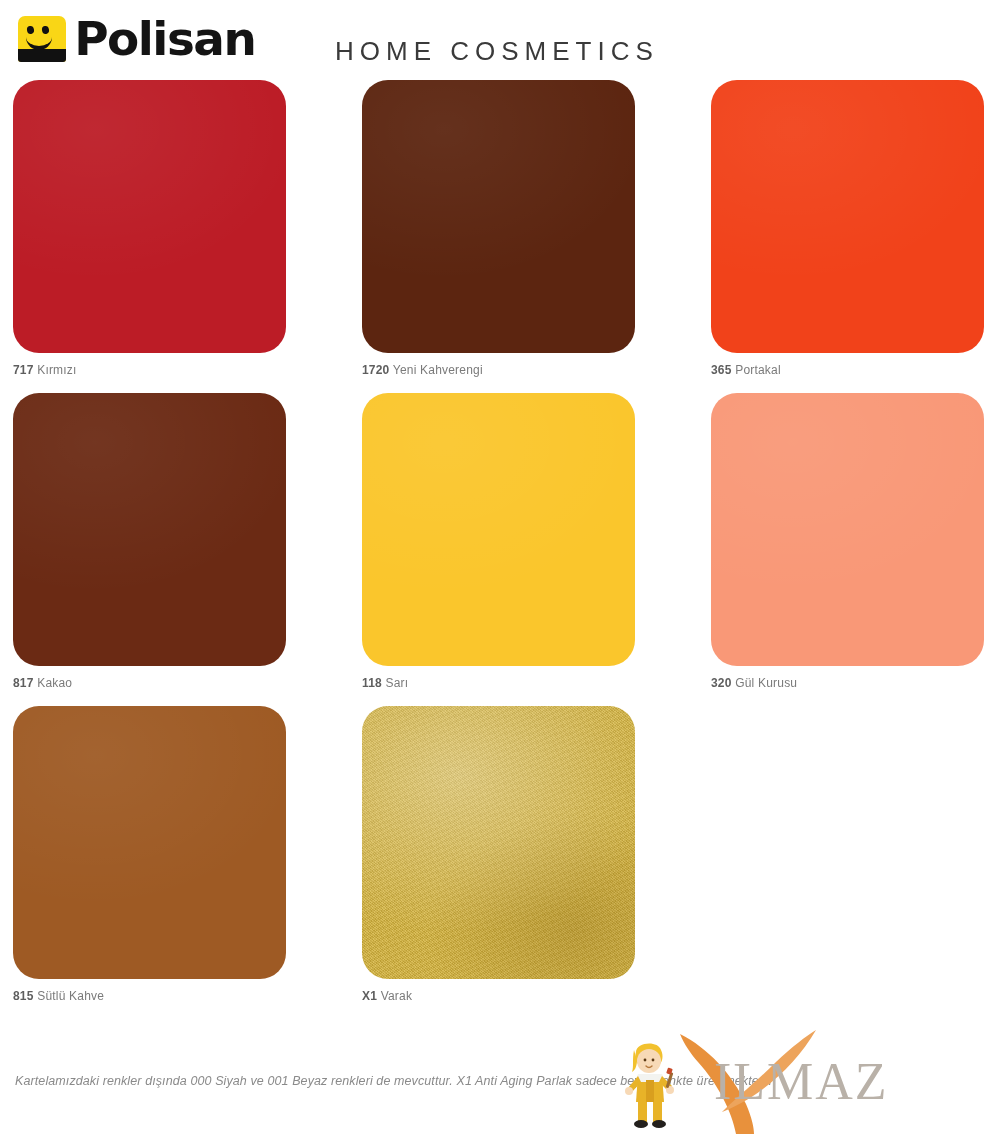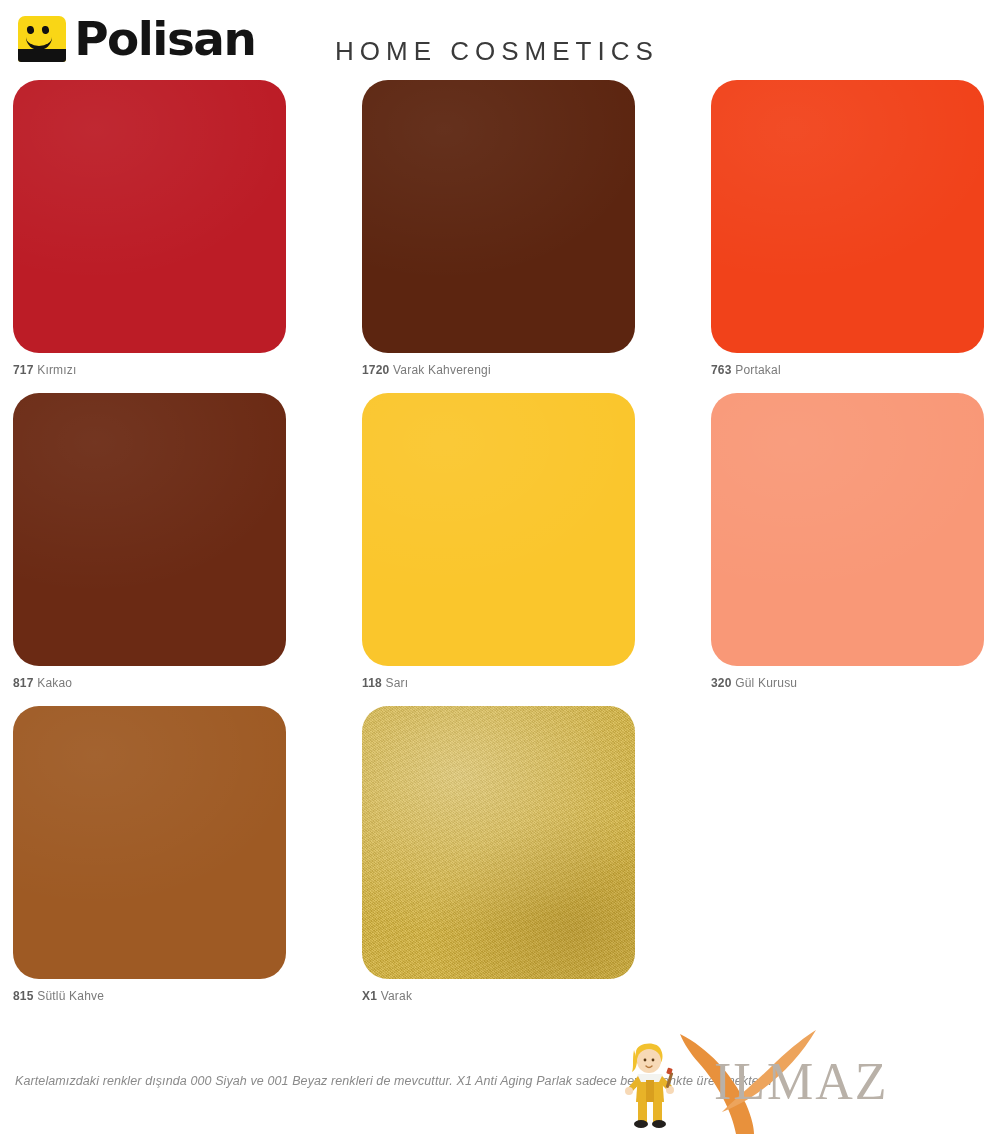--- a/index.html
+++ b/index.html
@@ -210,29 +210,29 @@
       <div class="label">
         <span class="code">717</span>
         <span class="nm">Kırmızı</span>
       </div>
     </div>
 
     <div class="cell">
       <div class="swatch" style="background-color: rgb(92, 37, 16);"></div>
       <div class="label">
         <span class="code">1720</span>
-        <span class="nm">Varak Kahverengi</span>
+        <span class="nm">Yeni Kahverengi</span>
       </div>
     </div>
 
 
     <div class="cell">
       <div class="swatch" style="background-color: rgb(241, 66, 26);"></div>
       <div class="label">
-        <span class="code">763</span>
+        <span class="code">365</span>
         <span class="nm">Portakal</span>
       </div>
     </div>
 
     <div class="cell">
       <div class="swatch" style="background-color: rgb(107, 42, 20);"></div>
       <div class="label">
         <span class="code">817</span>
         <span class="nm">Kakao</span>
       </div>

